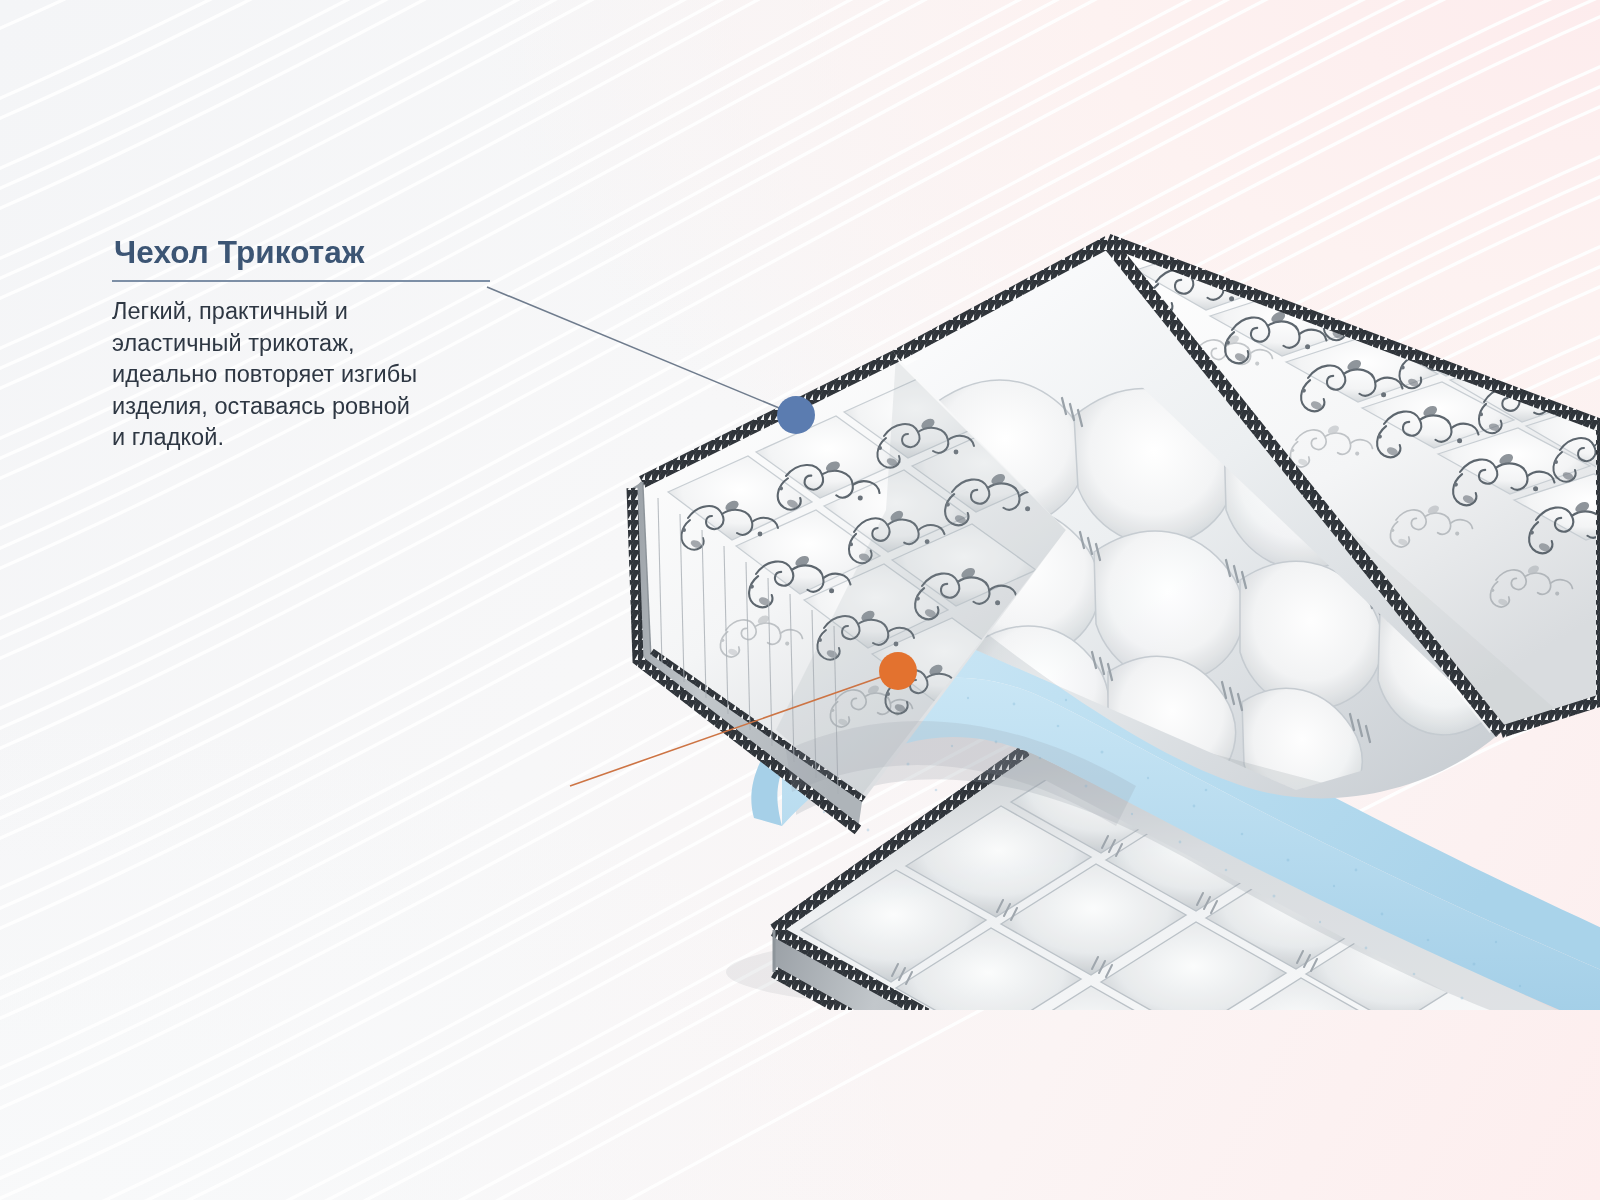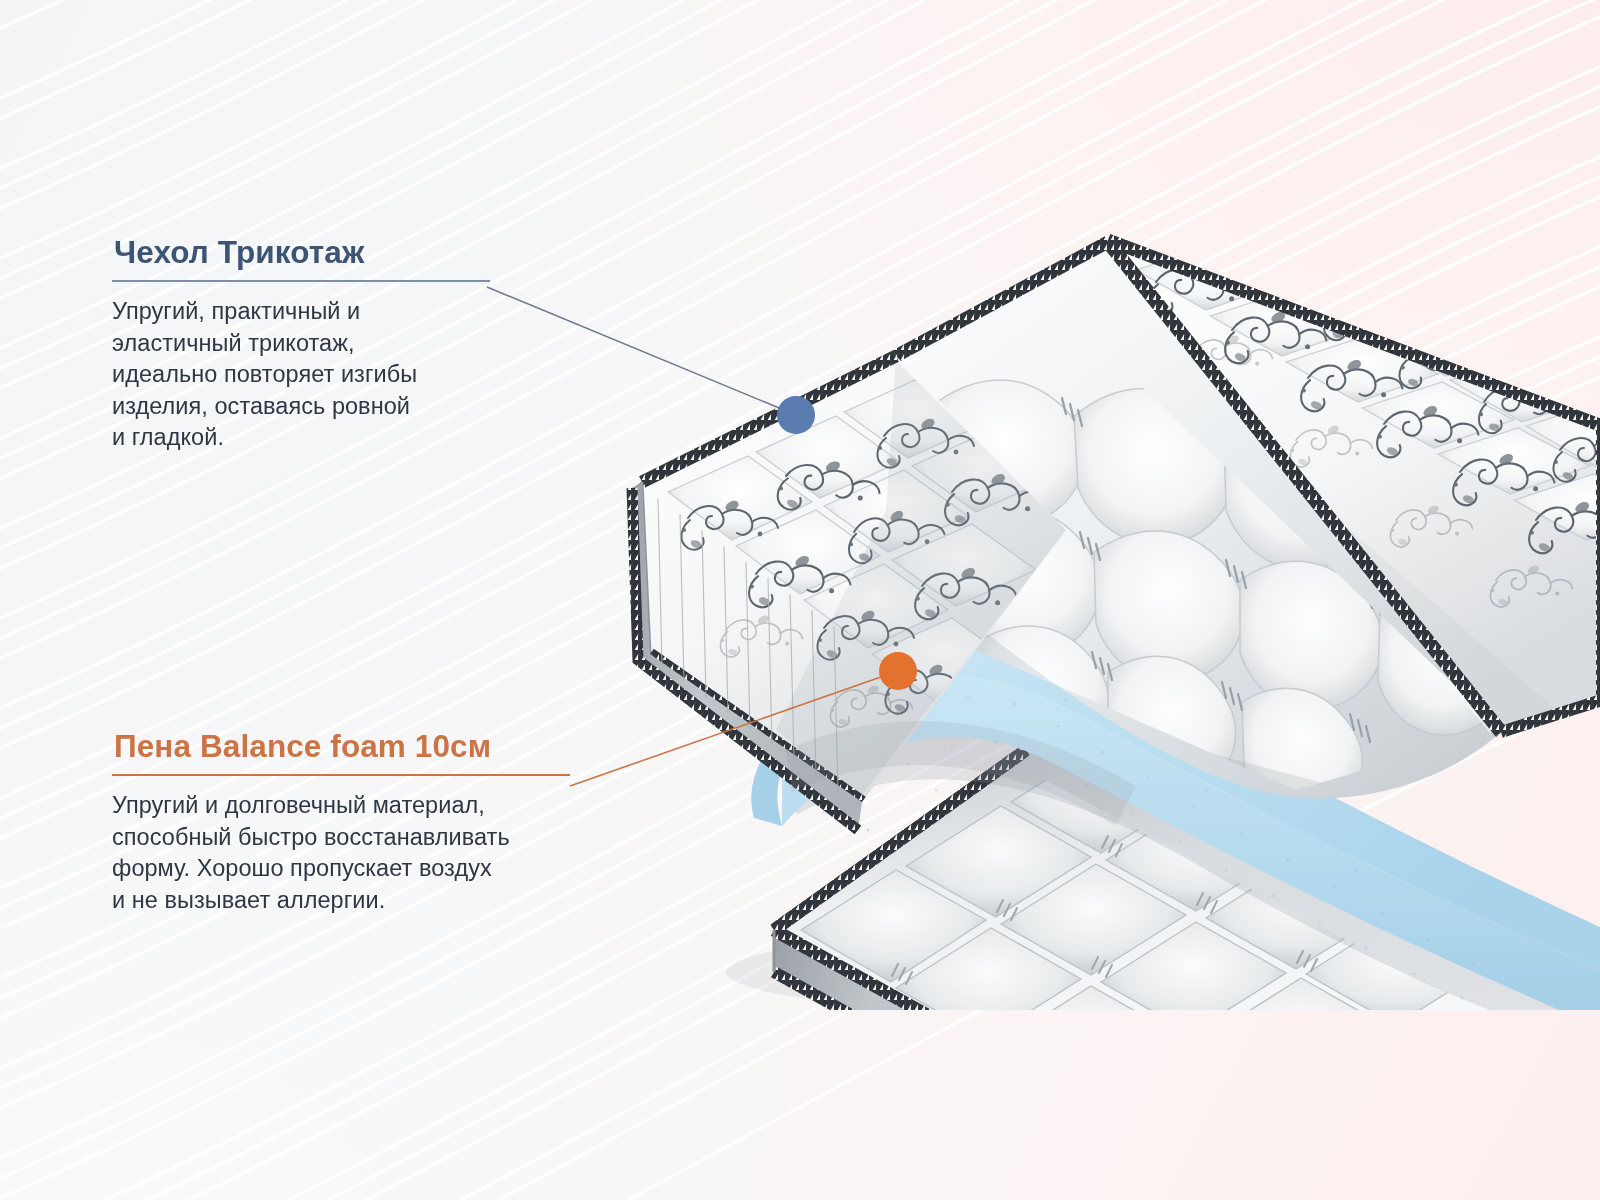--- a/index.html
+++ b/index.html
@@ -437,29 +437,21 @@
     <path d="M487,287 L796,415" stroke="#6f7c8d" stroke-width="1.6" fill="none"></path>
     <path d="M570,786 L898,671" stroke="#cd7444" stroke-width="1.6" fill="none"></path>
   </svg>
 
   <div class="dot" id="dot-cover"></div>
   <div class="dot" id="dot-foam"></div>
 
   <div class="callout" id="callout-cover">
     <h2>Чехол Трикотаж</h2>
     <div class="rule"></div>
-    <p>Упругий, практичный и
+    <p>Легкий, практичный и
 эластичный трикотаж,
 идеально повторяет изгибы
 изделия, оставаясь ровной
 и гладкой.</p>
   </div>
 
-  <div class="callout" id="callout-foam">
-    <h2>Пена Balance foam 10см</h2>
-    <div class="rule"></div>
-    <p>Упругий и долговечный материал,
-способный быстро восстанавливать
-форму. Хорошо пропускает воздух
-и не вызывает аллергии.</p>
-  </div>
 
 </div>
 
 </body></html>

